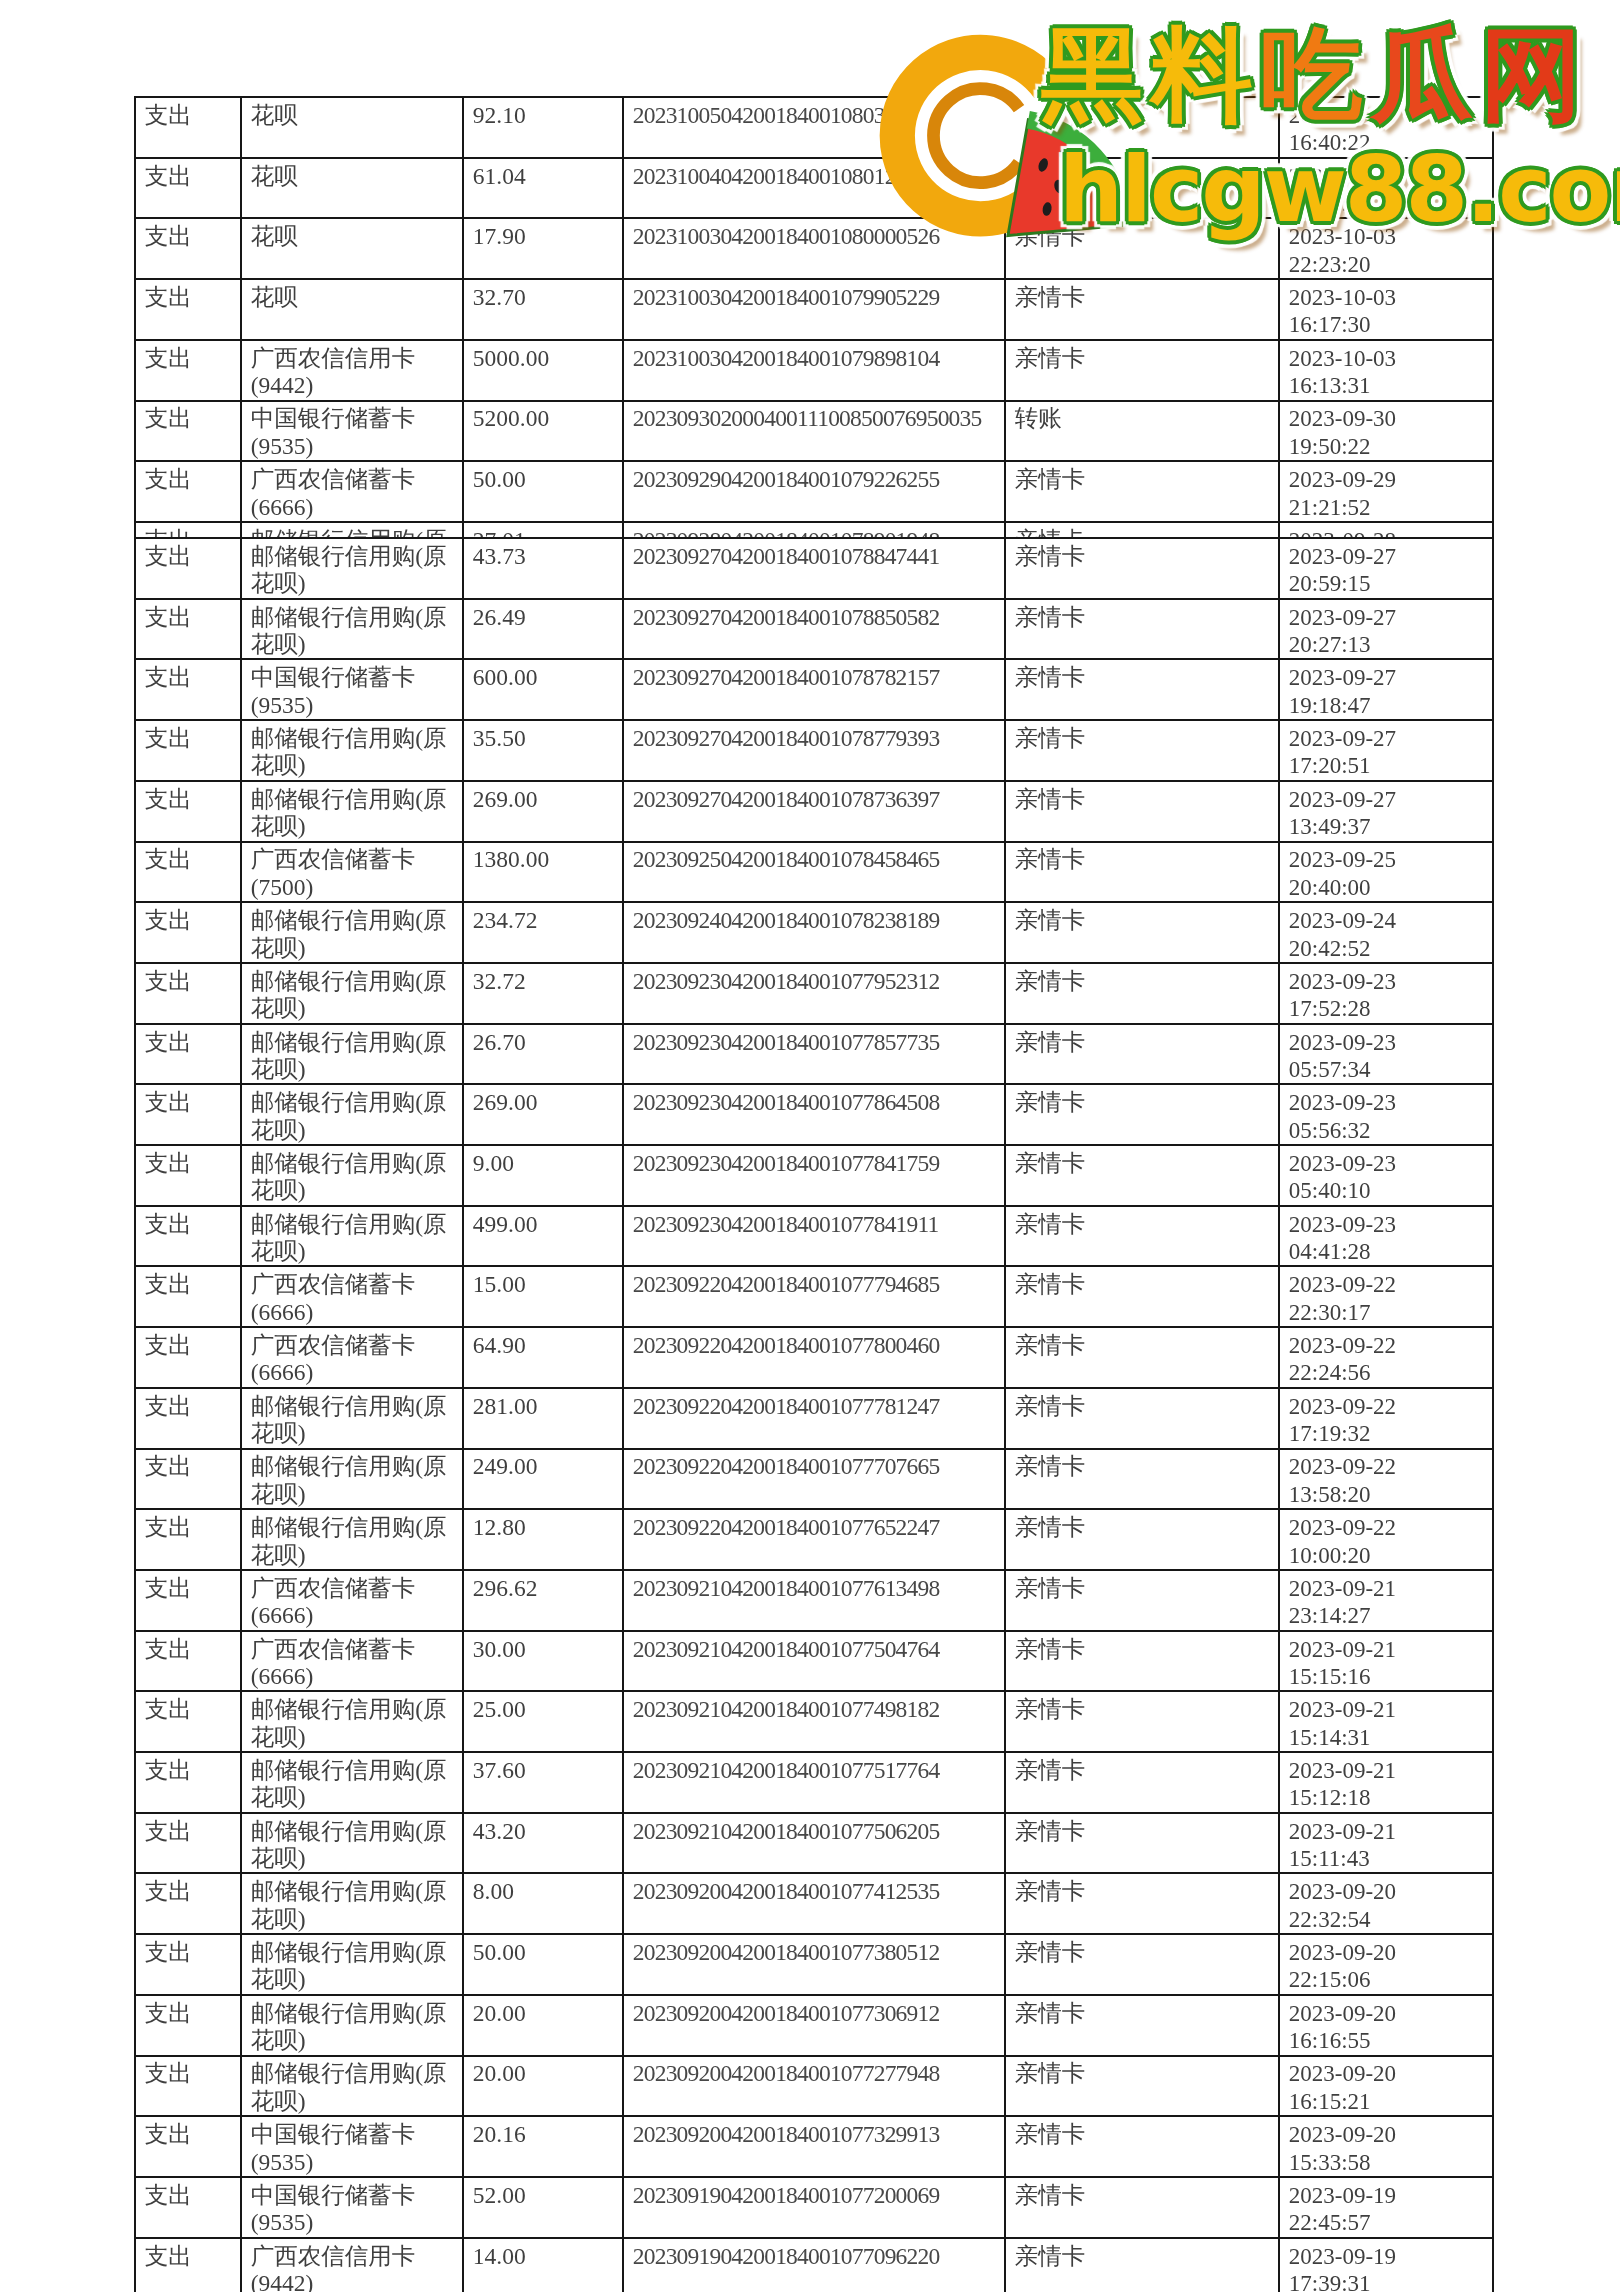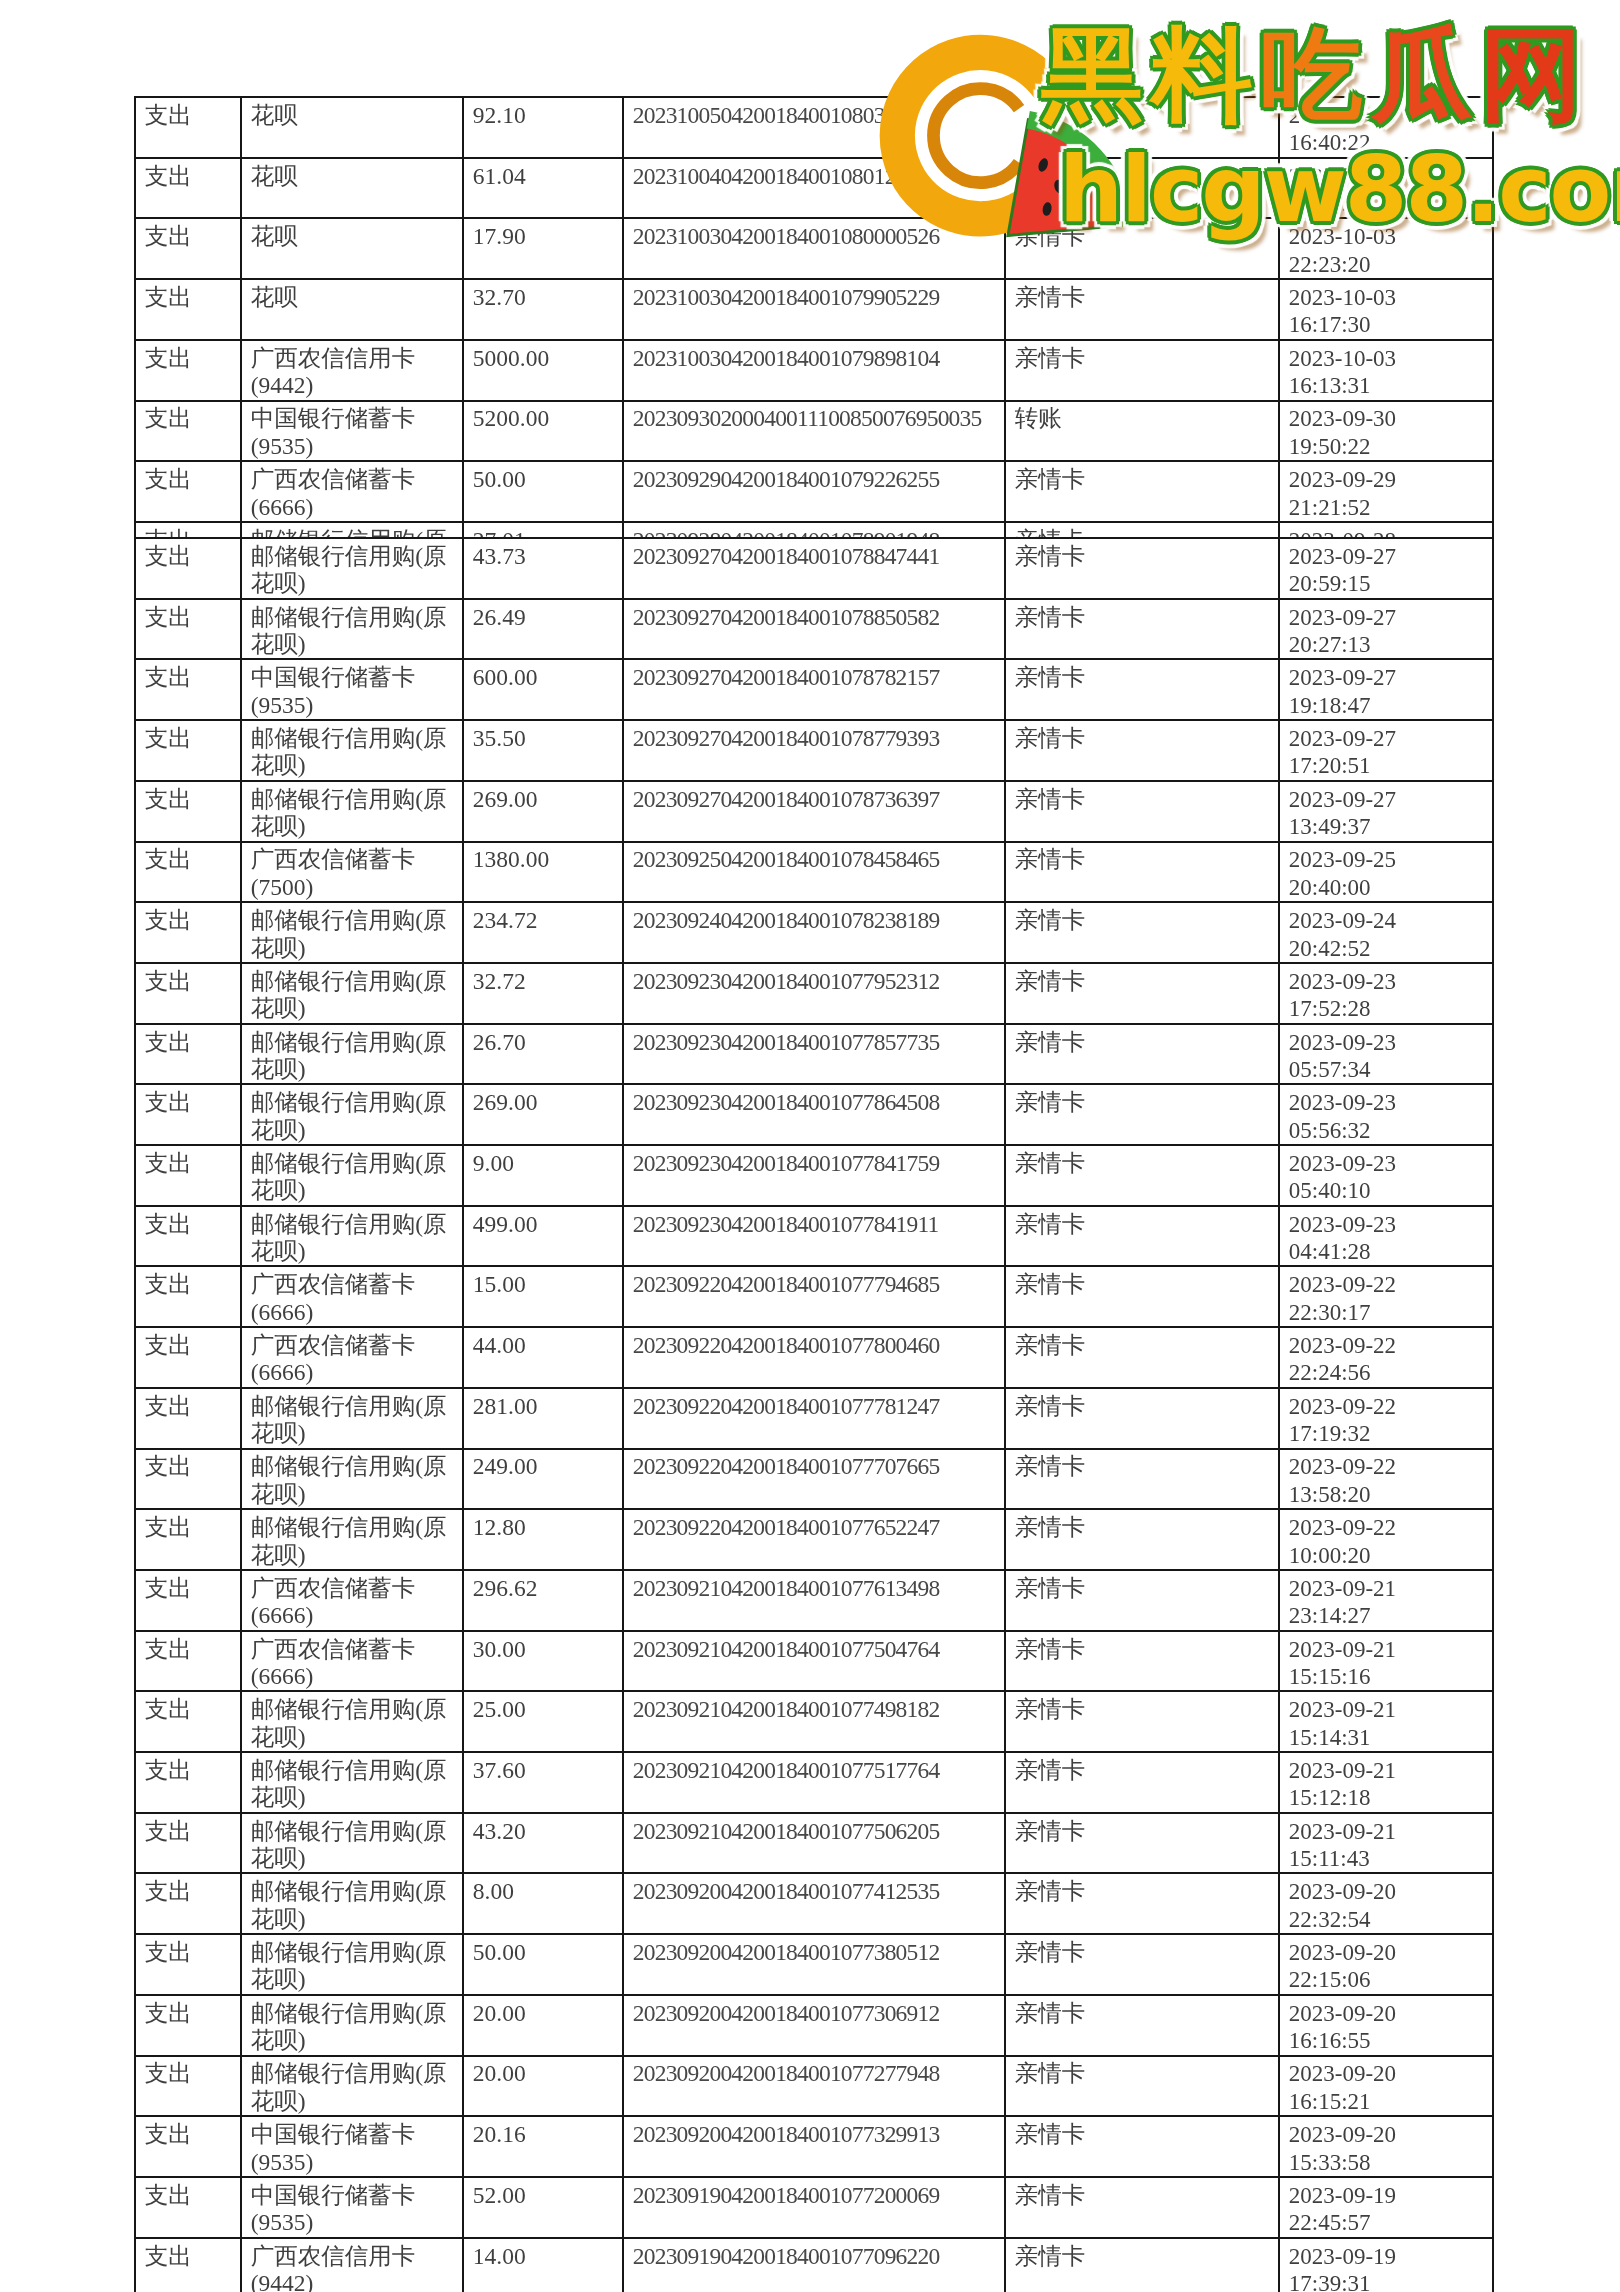--- a/index.html
+++ b/index.html
@@ -356,21 +356,21 @@
       <div>2023-09-22</div>
       <div>22:30:17</div>
     </td>
   </tr>
       <tr>
     <td>支出</td>
     <td class="method-cell">
           <div>广西农信储蓄卡</div>
           <div>(6666)</div>
         </td>
-    <td>44.00</td>
+    <td>64.90</td>
     <td class="id-cell">2023092204200184001077800460</td>
     <td>亲情卡</td>
     <td class="date-cell">
       <div>2023-09-22</div>
       <div>22:24:56</div>
     </td>
   </tr>
       <tr>
     <td>支出</td>
     <td class="method-cell">

